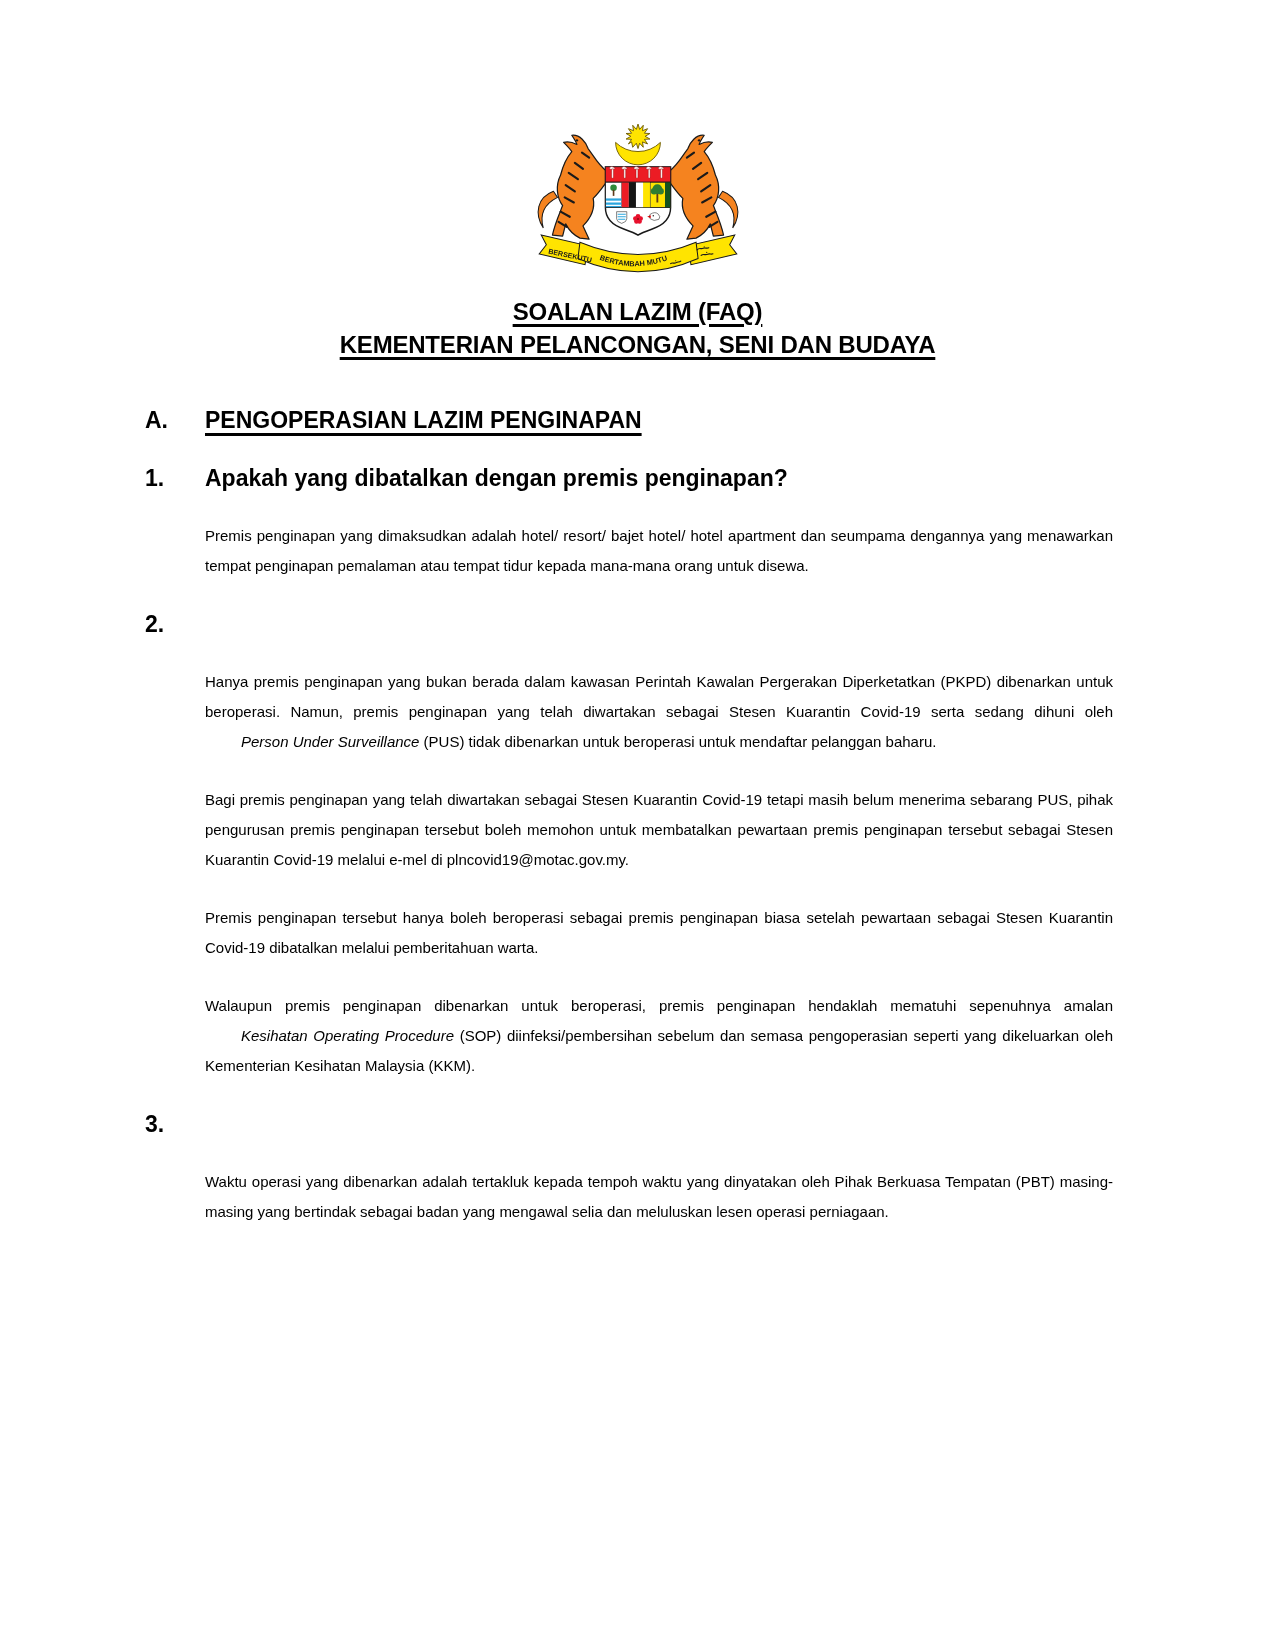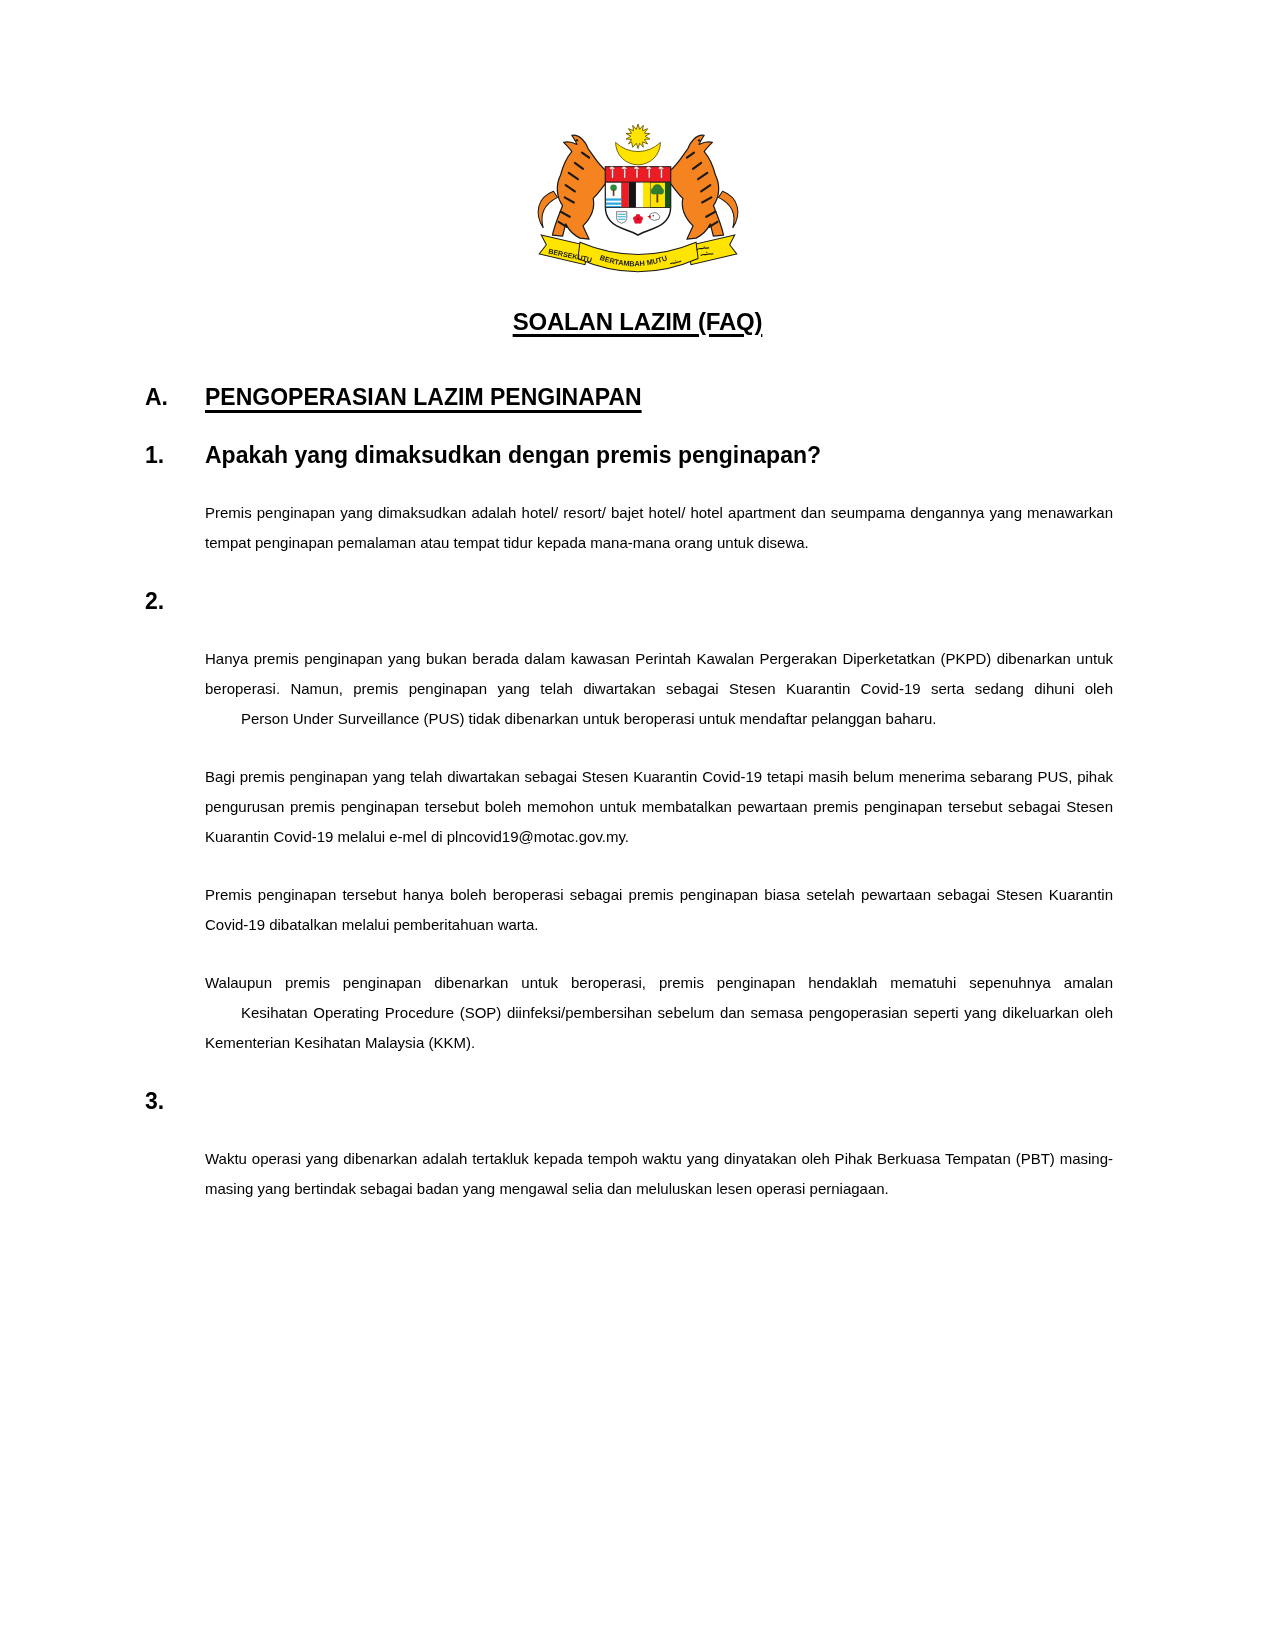--- a/index.html
+++ b/index.html
@@ -9,21 +9,21 @@
     color:#000;
   }
   .page{position:relative;width:1275px;height:1650px;overflow:hidden;background:#ffffff;}
 
   
   .emblem{margin-top:120px;text-align:center;}
   .emblem svg{display:inline-block;}
   svg text{font-family:"Liberation Sans","DejaVu Sans",sans-serif;}
 
   
-  .title-block{margin-top:16px;text-align:center;font-weight:bold;font-size:24px;line-height:33px;letter-spacing:-0.2px;}
+  .title-block{margin-top:6px;text-align:center;font-weight:bold;font-size:24px;line-height:33px;letter-spacing:-0.2px;}
   .title-line span{
     text-decoration:underline;
     text-decoration-thickness:2.5px;
     text-underline-offset:4px;
   }
 
   
   .hang{display:flex;padding-left:145px;font-size:23px;line-height:30px;}
   .hang .num{width:60px;flex:none;font-weight:bold;}
   .hang .txt{width:908px;flex:none;font-weight:bold;text-align:justify;}
@@ -34,21 +34,21 @@
     text-underline-offset:5px;
   }
   .q{margin-top:28px;}
 
   
   .ans{
     margin:28px 0 0 205px;width:908px;
     font-size:15px;line-height:30px;text-align:justify;
     text-justify:inter-word;
   }
-  .ans .seg-italic{margin-left:36px;}
+  .ans .seg-italic{font-style:italic;margin-left:36px;}
 </style>
 </head>
 <body>
 
 <div class="page">
 
   <div class="emblem">
     <svg viewBox="0 0 210 162" width="214" height="165">
       <defs>
         <g id="tigerL">
@@ -153,31 +153,32 @@
           <circle cx="170" cy="124.6" r="0.55" fill="#1a1a1a" stroke="none"></circle>
           <circle cx="172.5" cy="130" r="0.55" fill="#1a1a1a" stroke="none"></circle>
           <circle cx="142" cy="138.2" r="0.55" fill="#1a1a1a" stroke="none"></circle>
         </g>
       </g>
     </svg>
   </div>
 
   <header class="title-block">
     <div class="title-line"><span>SOALAN LAZIM (FAQ)</span></div>
+    <div class="title-line"><span>KEMENTERIAN PELANCONGAN, SENI DAN BUDAYA</span></div>
   </header>
 
   <div class="hang section-heading">
     <span class="num">A.</span>
     <span class="txt">PENGOPERASIAN LAZIM PENGINAPAN</span>
   </div>
 
   <section>
     <div class="hang q">
       <span class="num">1.</span>
-      <span class="txt">Apakah yang dimaksudkan dengan premis penginapan?</span>
+      <span class="txt">Apakah yang dibatalkan dengan premis penginapan?</span>
     </div>
     <p class="ans"><span class="seg">Premis penginapan yang dimaksudkan adalah hotel/ resort/ bajet hotel/ hotel apartment dan seumpama dengannya yang menawarkan tempat penginapan pemalaman atau tempat tidur kepada mana-mana orang untuk disewa.</span></p>
   </section>
 
   <section>
     <div class="hang q">
       <span class="num">2.</span>
     </div>
     <p class="ans"><span class="seg">Hanya premis penginapan yang bukan berada dalam kawasan Perintah Kawalan Pergerakan Diperketatkan (PKPD) dibenarkan untuk beroperasi. Namun, premis penginapan yang telah diwartakan sebagai Stesen Kuarantin Covid-19 serta sedang dihuni oleh </span><span class="seg-italic">Person Under Surveillance</span><span class="seg"> (PUS) tidak dibenarkan untuk beroperasi untuk mendaftar pelanggan baharu.</span></p>
     <p class="ans"><span class="seg">Bagi premis penginapan yang telah diwartakan sebagai Stesen Kuarantin Covid-19 tetapi masih belum menerima sebarang PUS, pihak pengurusan premis penginapan tersebut boleh memohon untuk membatalkan pewartaan premis penginapan tersebut sebagai Stesen Kuarantin Covid-19 melalui e-mel di plncovid19@motac.gov.my.</span></p>

